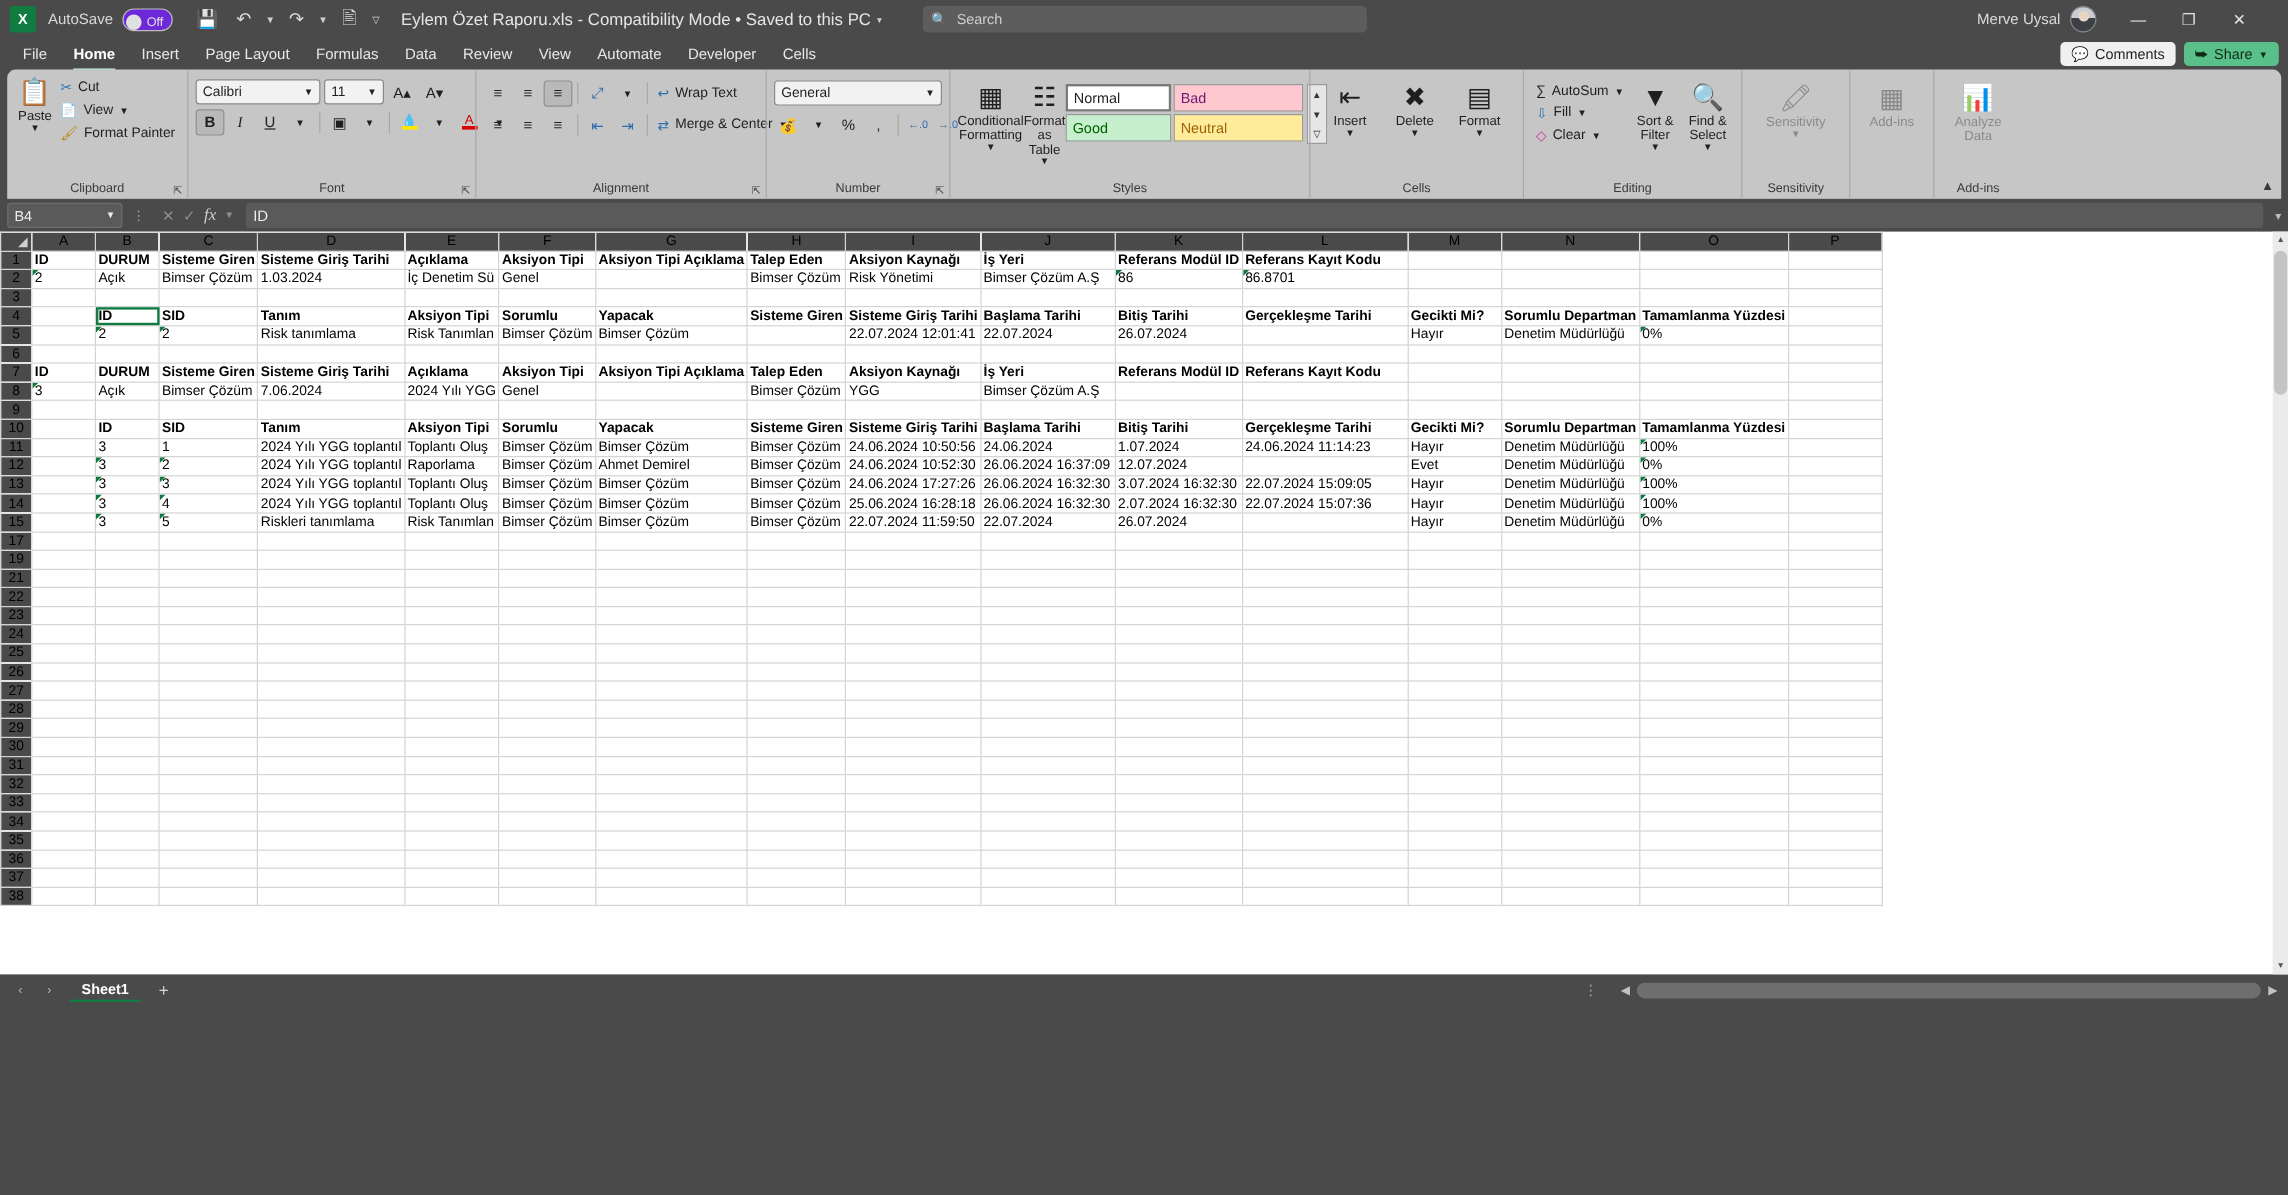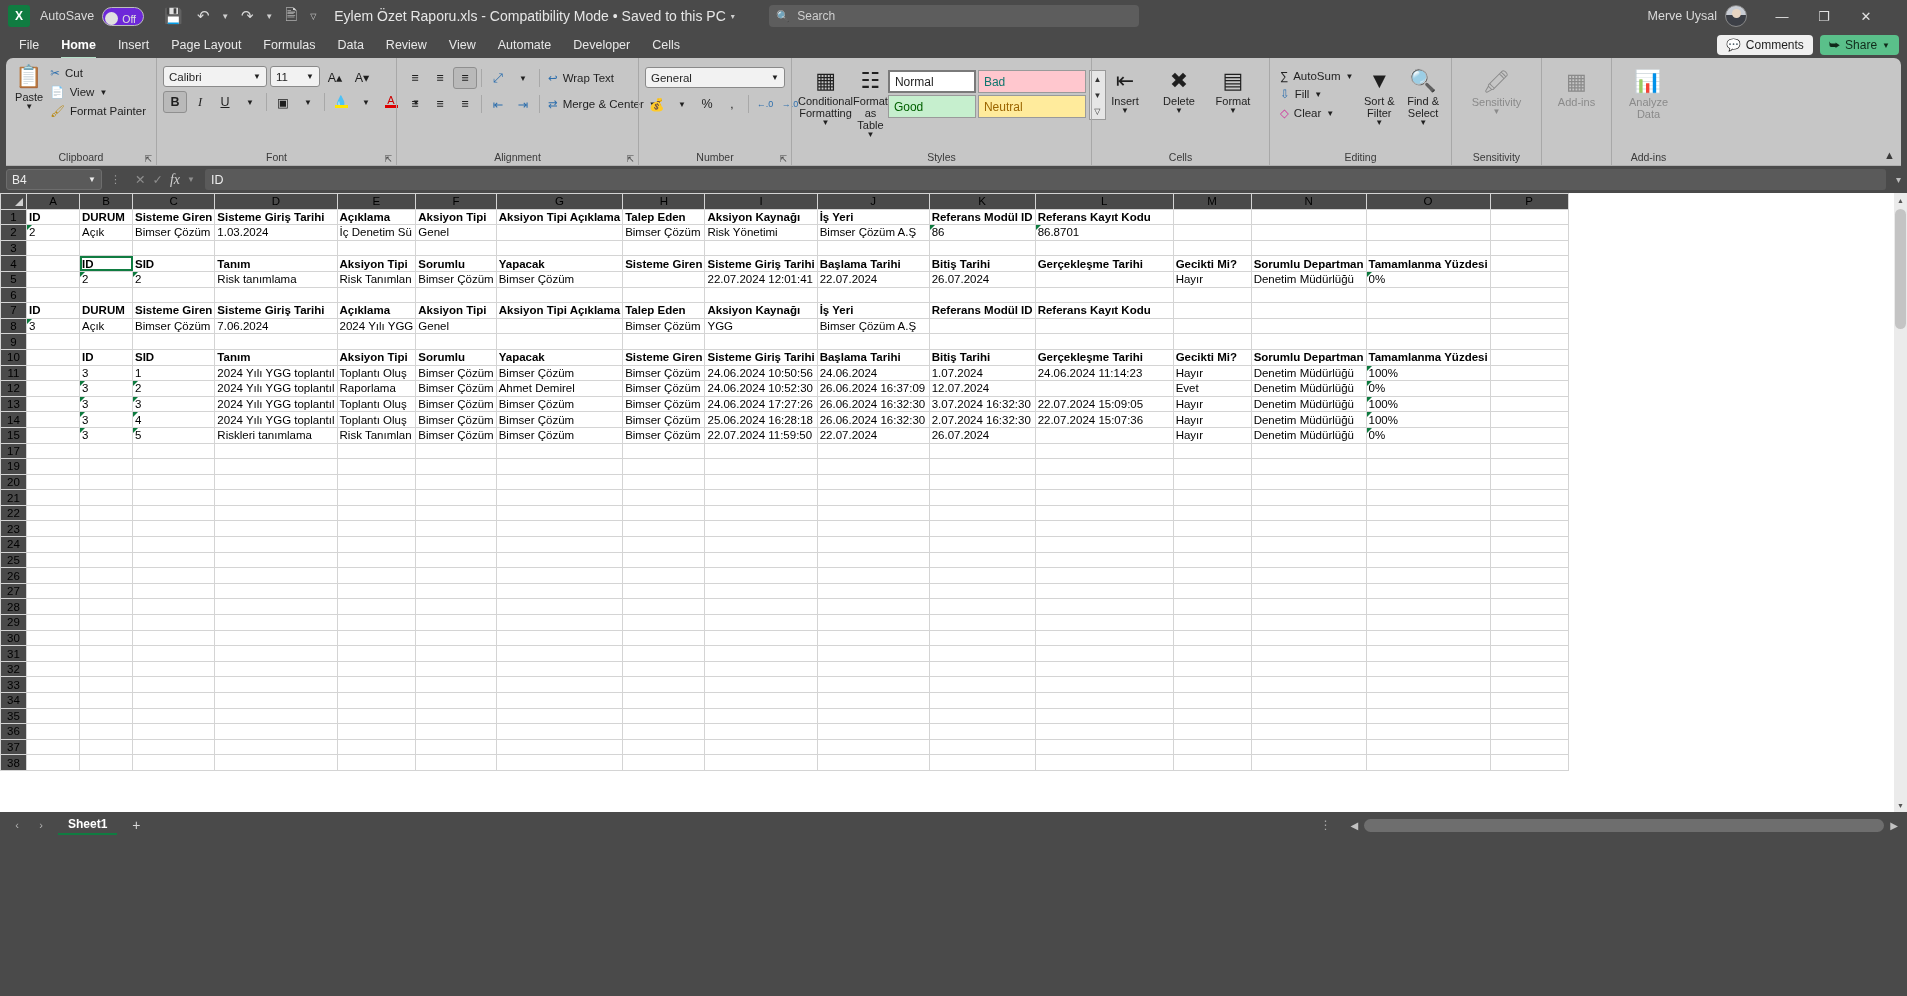--- a/index.html
+++ b/index.html
@@ -100,21 +100,21 @@
     font-size: 12.5px; color: #1f1f1f; cursor: pointer; border-radius: 3px;
   }
   .ico-btn.on { background: #b9b9b9; border: 1px solid #8f8f8f; }
   .divv { width: 1px; background: #a8a8a8; margin: 2px 3px; align-self: stretch; }
   .launcher { position: absolute; right: 4px; bottom: 1px; font-size: 9px; color: #444; cursor: pointer; }
 
   .style-gallery { display: flex; gap: 0; align-items: flex-start; padding-top: 4px;}
   .style-cells { display: grid; grid-template-columns: 88px 108px; grid-auto-rows: 23px; gap: 2px; }
   .scell { font-size: 12px; display: flex; align-items: center; padding-left: 5px; border: 1px solid #9a9a9a; }
   .s-normal { background: #ffffff; color: #1f1f1f; border: 2px solid #7a7a7a; }
-  .s-bad { background: #ffc7ce; color: #0f766e; }
+  .s-bad { background: #ffc7ce; color: #701a75; }
   .s-good { background: #c6efce; color: #006100; }
   .s-neutral { background: #ffeb9c; color: #9c6500; }
   .gal-scroll { display: flex; flex-direction: column; margin-left: 3px; border: 1px solid #9a9a9a; background:#e6e6e6;}
   .gal-scroll div { width: 15px; height: 16px; display: flex; align-items: center; justify-content: center; font-size: 8px; color:#333; cursor:pointer;}
 
   .ribbon-collapse { position: absolute; right: 6px; bottom: 4px; font-size: 11px; color: #3a3a3a; cursor: pointer; }
 
   
   .fbar { height: 27px; background: #4a4a4a; display: flex; align-items: center; padding: 0 6px; gap: 4px; }
   .namebox {
@@ -840,39 +840,20 @@
           <td></td>
           <td></td>
           <td></td>
           <td></td>
           <td></td>
           <td></td>
           <td></td>
           <td></td>
         </tr>
         <tr>
-          <td class="rowhead">20</td>
-          <td></td>
-          <td></td>
-          <td></td>
-          <td></td>
-          <td></td>
-          <td></td>
-          <td></td>
-          <td></td>
-          <td></td>
-          <td></td>
-          <td></td>
-          <td></td>
-          <td></td>
-          <td></td>
-          <td></td>
-          <td></td>
-        </tr>
-        <tr>
           <td class="rowhead">21</td>
           <td></td>
           <td></td>
           <td></td>
           <td></td>
           <td></td>
           <td></td>
           <td></td>
           <td></td>
           <td></td>

